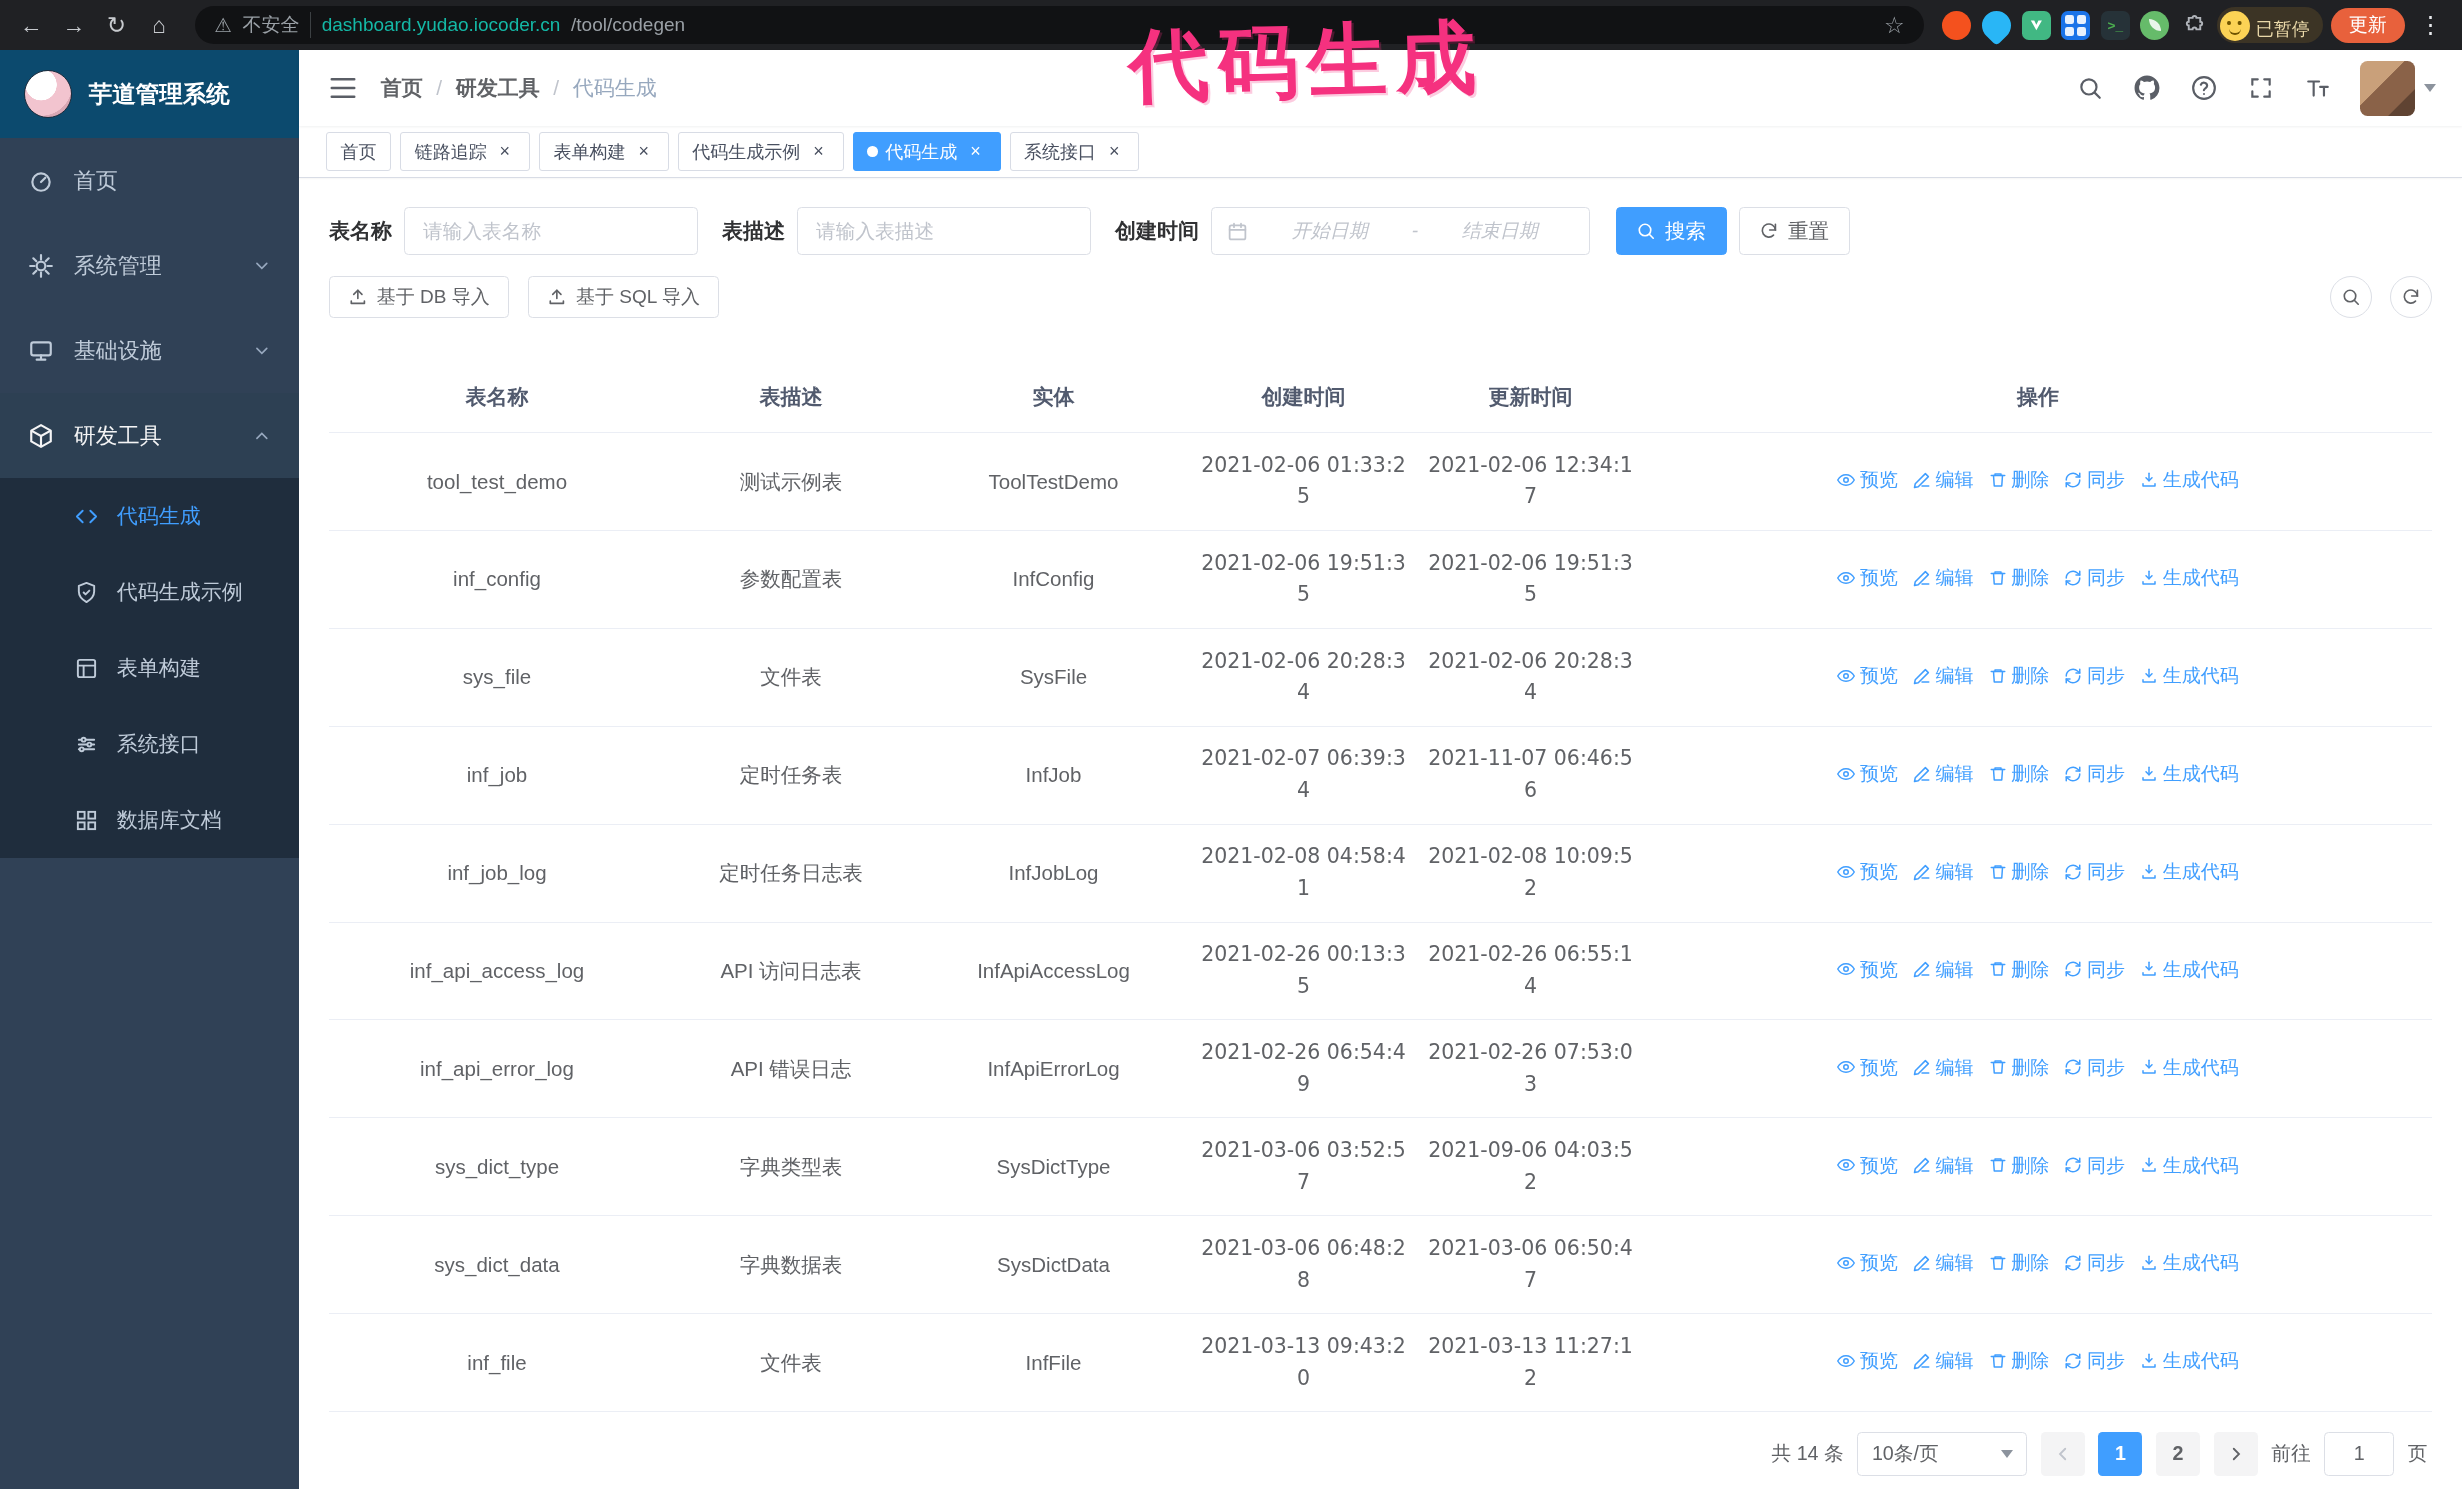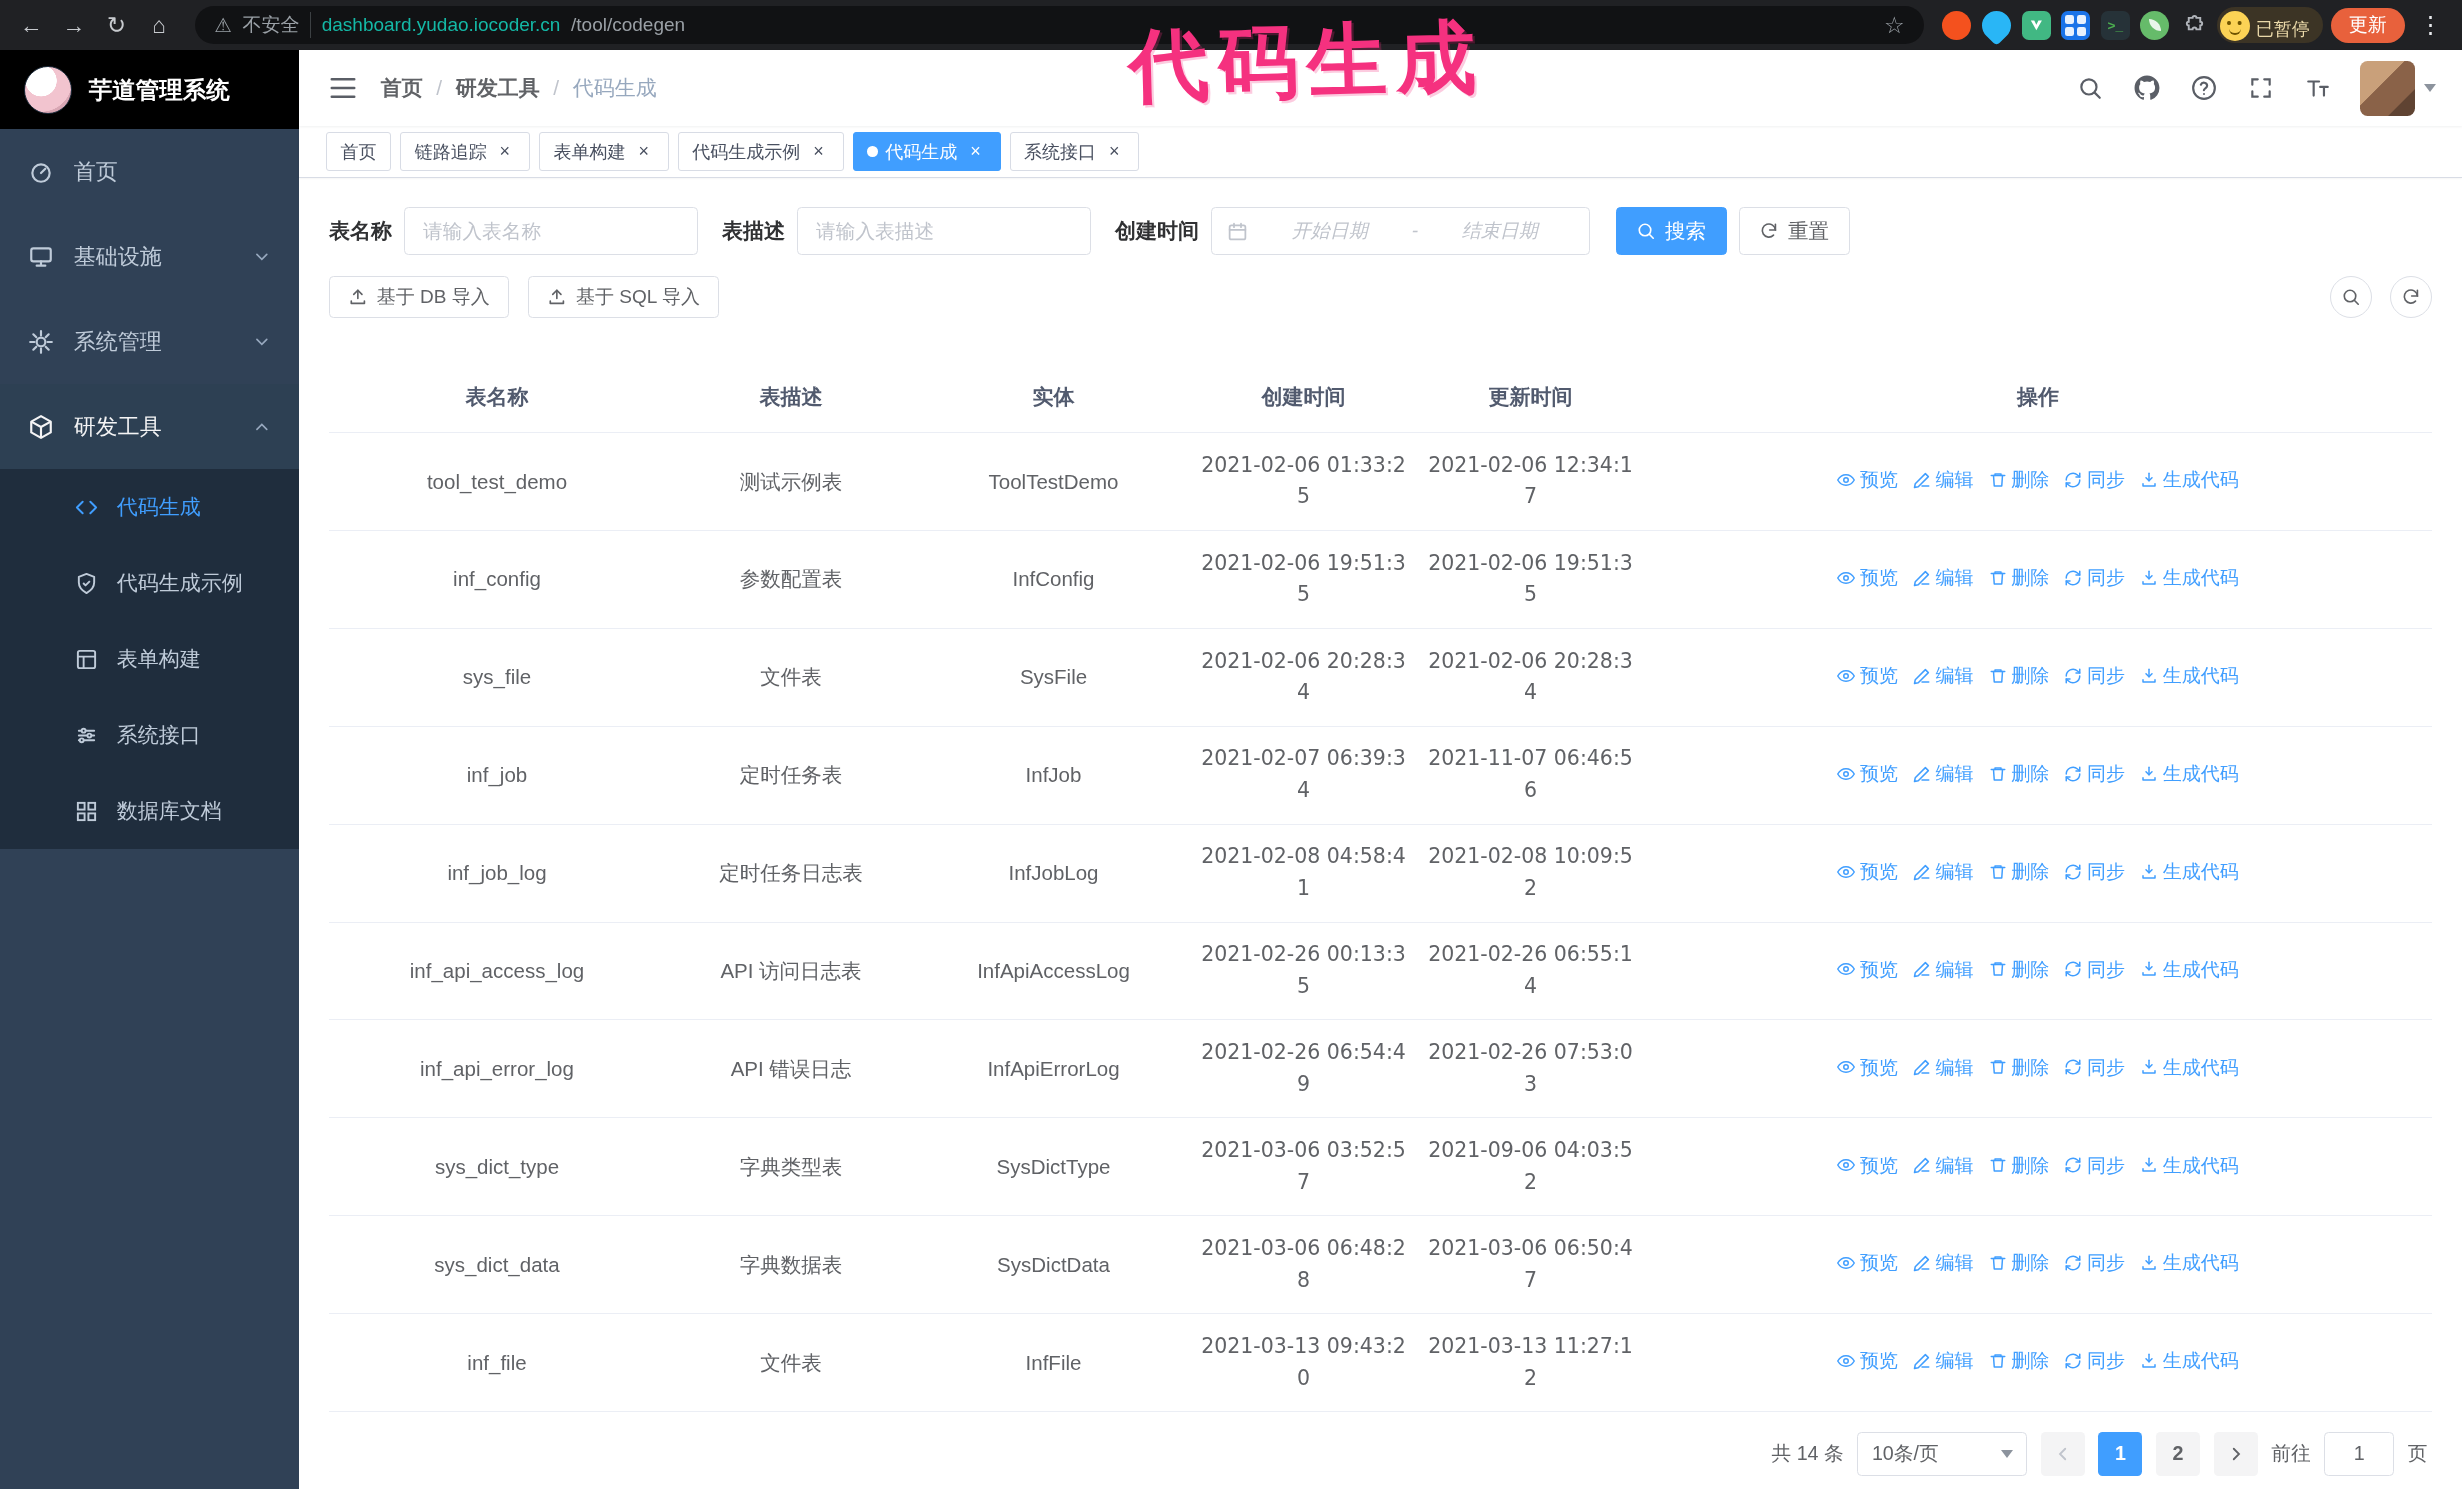--- a/index.html
+++ b/index.html
@@ -47,22 +47,22 @@
 
   
   .annotation { position:absolute; top:9px; left:1129px; z-index:99; color:#f5317f;
     font-size:80px; font-weight:800; letter-spacing:9px; transform:rotate(-1.5deg);
     text-shadow:2.3px 2.3px 0 rgba(245,49,127,.25); pointer-events:none; white-space:nowrap; }
 
   
   .app { display:flex; height:1440px; }
   .sidebar { width:299px; flex:0 0 299px; background:#304156; color:#bfcbd9;
     display:flex; flex-direction:column; }
-  .logo { height:79px; display:flex; align-items:center; gap:16.7px; padding:0 24px;
-    background:#000000; cursor:pointer; }
+  .logo { height:88px; display:flex; align-items:center; gap:16.7px; padding:0 24px;
+    background:#0c4a6e; cursor:pointer; }
   .logo-avatar { width:48px; height:48px; border-radius:50%;
     background:radial-gradient(circle at 35% 30%, #ffffff 0 35%, #f2c4cf 36% 70%, #d9a7b4 71%);
     border:1.5px solid #1f2d3d; flex:0 0 auto; }
   .logo-title { color:#fff; font-size:23.5px; font-weight:700; white-space:nowrap; }
   .menu-item { height:85px; display:flex; align-items:center; gap:19.7px; padding:0 27px;
     font-size:22px; cursor:pointer; color:#bfcbd9; }
   .menu-item.open { background:#2d4053; color:#f4f4f5; }
   .m-ic { width:27px; height:27px; flex:0 0 auto; display:flex; align-items:center; justify-content:center; }
   .m-ic svg { width:26px; height:26px; }
   .chev { margin-left:auto; display:flex; color:#97a8be; }
@@ -227,39 +227,39 @@
           <svg viewBox="0 0 24 24" fill="none" stroke="currentColor" stroke-width="2" stroke-linecap="round">
               <circle cx="12" cy="13" r="8"></circle>
               <path d="M12 13l4-4"></path>
             </svg>
         </span>
         <span>首页</span>
       </div>
       <div class="menu-item">
         <span class="m-ic">
           <svg viewBox="0 0 24 24" fill="none" stroke="currentColor" stroke-width="2" stroke-linecap="round">
-              <rect x="3" y="4" width="18" height="12" rx="2"></rect>
-              <path d="M8 20h8M12 16v4"></path>
-            </svg>
-        </span>
-        <span>基础设施</span>
+              <circle cx="12" cy="12" r="4"></circle>
+              <path d="M12 2v4M12 18v4M2 12h4M18 12h4M4.9 4.9l2.8 2.8M16.3 16.3l2.8 2.8M19.1 4.9l-2.8 2.8M7.7 16.3l-2.8 2.8"></path>
+            </svg>
+        </span>
+        <span>系统管理</span>
         <span class="chev">
           <svg viewBox="0 0 24 24" fill="none" stroke="currentColor" stroke-width="2" stroke-linecap="round">
               <path d="M6 9l6 6 6-6"></path>
             </svg>
         </span>
       </div>
       <div class="menu-item">
         <span class="m-ic">
           <svg viewBox="0 0 24 24" fill="none" stroke="currentColor" stroke-width="2" stroke-linecap="round">
-              <circle cx="12" cy="12" r="4"></circle>
-              <path d="M12 2v4M12 18v4M2 12h4M18 12h4M4.9 4.9l2.8 2.8M16.3 16.3l2.8 2.8M19.1 4.9l-2.8 2.8M7.7 16.3l-2.8 2.8"></path>
-            </svg>
-        </span>
-        <span>系统管理</span>
+              <rect x="3" y="4" width="18" height="12" rx="2"></rect>
+              <path d="M8 20h8M12 16v4"></path>
+            </svg>
+        </span>
+        <span>基础设施</span>
         <span class="chev">
           <svg viewBox="0 0 24 24" fill="none" stroke="currentColor" stroke-width="2" stroke-linecap="round">
               <path d="M6 9l6 6 6-6"></path>
             </svg>
         </span>
       </div>
       <div class="menu-item open">
         <span class="m-ic">
           <svg viewBox="0 0 24 24" fill="none" stroke="currentColor" stroke-width="2" stroke-linejoin="round">
               <path d="M12 2l9 5v10l-9 5-9-5V7z"></path>

